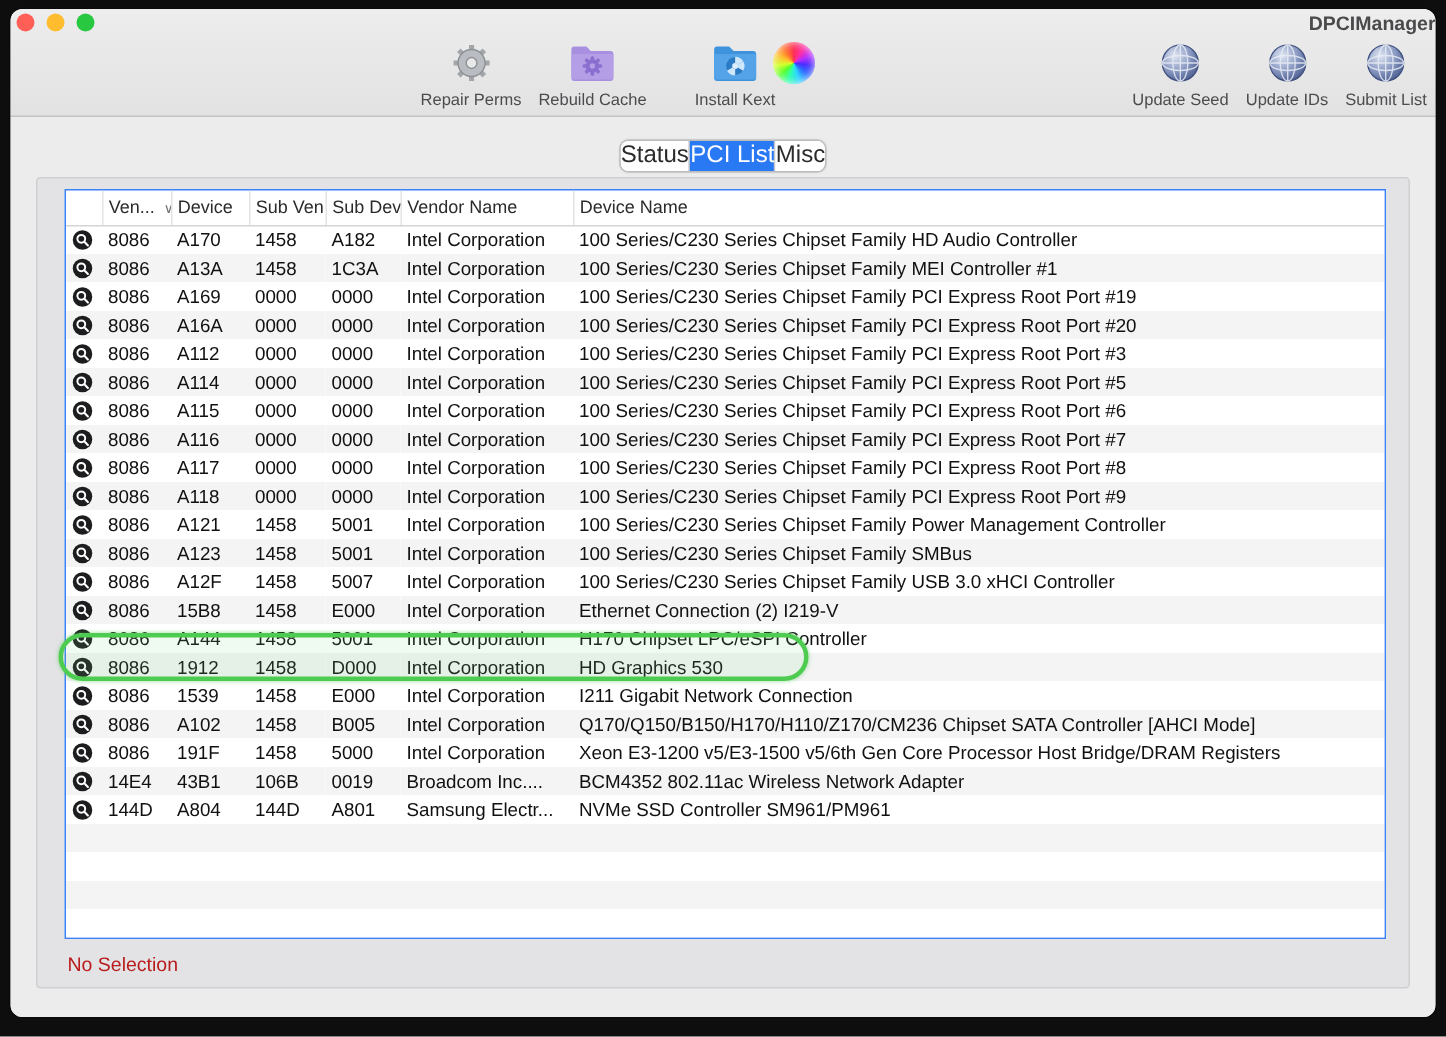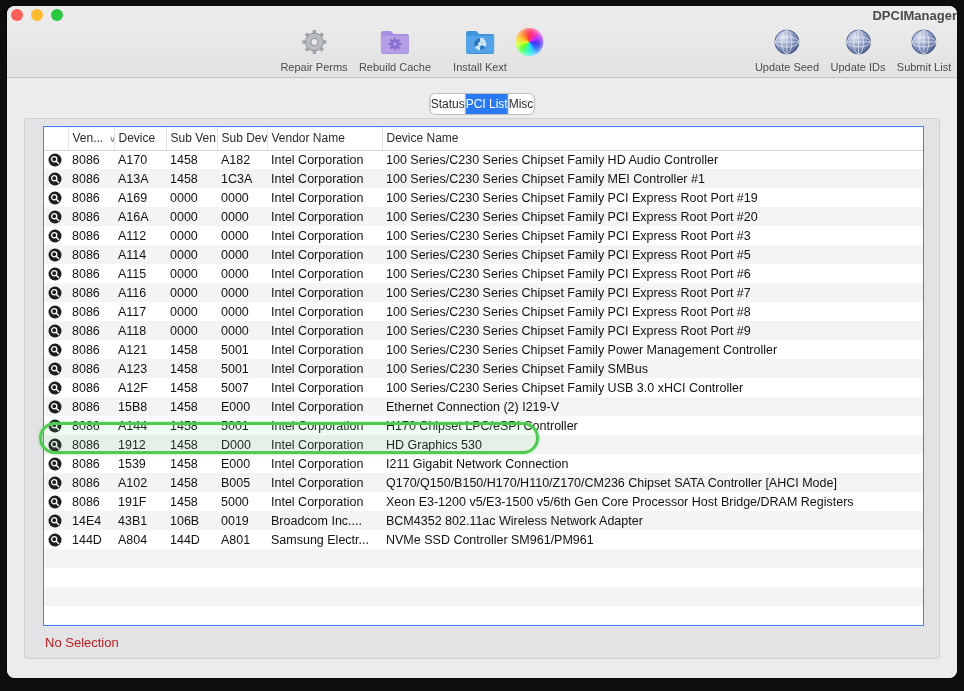--- a/index.html
+++ b/index.html
@@ -45,21 +45,21 @@
   }
   
   .content { position:absolute; left:0; top:72px; width:100%; height:600px; background:#ececed; }
   .segmented {
     position:absolute; left:50%; top:15px; transform:translateX(-50%);
     display:flex; border:1px solid #bdbdbf; border-radius:6px; overflow:hidden;
     background:#ffffff; height:22px;
     box-shadow:0 0 1px rgba(0,0,0,.1);
   }
   .segment {
-    font-size:12px; color:#2b2b2d; padding:0 0; display:flex; align-items:center;
+    font-size:16px; color:#2b2b2d; padding:0 0; display:flex; align-items:center;
     border-right:1px solid #c9c9cb; cursor:default; background:#fff;
   }
   .segment:last-child { border-right:none; }
   .segment.active { background:#2979f4; color:#fff; }
   .panel {
     position:absolute; left:17px; top:40px; width:916px; height:541px;
     background:#e3e3e5; border:1px solid #cfcfd1; border-radius:3px;
   }
   .pcitable {
     position:absolute; left:18px; top:7px; width:881px; height:500px;
@@ -133,21 +133,21 @@
             <line x1="7.5" y1="7.5" x2="24.5" y2="24.5"></line>
             <line x1="24.5" y1="7.5" x2="7.5" y2="24.5"></line>
           </g>
           <circle cx="16" cy="16" r="9" fill="#b9bcc1" stroke="#8f9297" stroke-width="1"></circle>
           <circle cx="16" cy="16" r="3.6" fill="#e9e9ea" stroke="#8f9297" stroke-width="1"></circle>
         </svg>
       </span>
       <span class="tlabel">Repair Perms</span>
     </div>
 
-    <div class="tool-item" style="left:473px;text-align:center;">
+    <div class="tool-item" style="left:483px;text-align:center;">
       <span class="ticon">
         <svg width="32" height="28" viewBox="0 0 32 28">
           <path d="M2 5 a2 2 0 0 1 2-2 h8 l3 3 h13 a2 2 0 0 1 2 2 v16 a2 2 0 0 1-2 2 H4 a2 2 0 0 1-2-2 Z" fill="#3f93dd"></path>
           <path d="M2 8 h28 v15 a2 2 0 0 1-2 2 H4 a2 2 0 0 1-2-2 Z" fill="#54a3e8"></path>
           <circle cx="16" cy="16" r="6" fill="#2b7bc4"></circle>
           <circle cx="16" cy="16" r="2" fill="#dceefc"></circle>
           <path d="M16 10 a6 6 0 0 1 5.2 3 l-3.5 2 a2 2 0 0 0-1.7-1 Z" fill="#dcesfc" opacity="0"></path>
           <g fill="#cfe7fb">
             <path d="M16 9.8 a6.2 6.2 0 0 1 5.4 3.1 l-3.6 2.1 a2 2 0 0 0-1.8-1.05 Z"></path>
             <path d="M10.6 12.9 a6.2 6.2 0 0 1 5.4-3.1 l0 4.15 a2 2 0 0 0-1.8 1.05 Z" transform="rotate(120 16 16)"></path>

